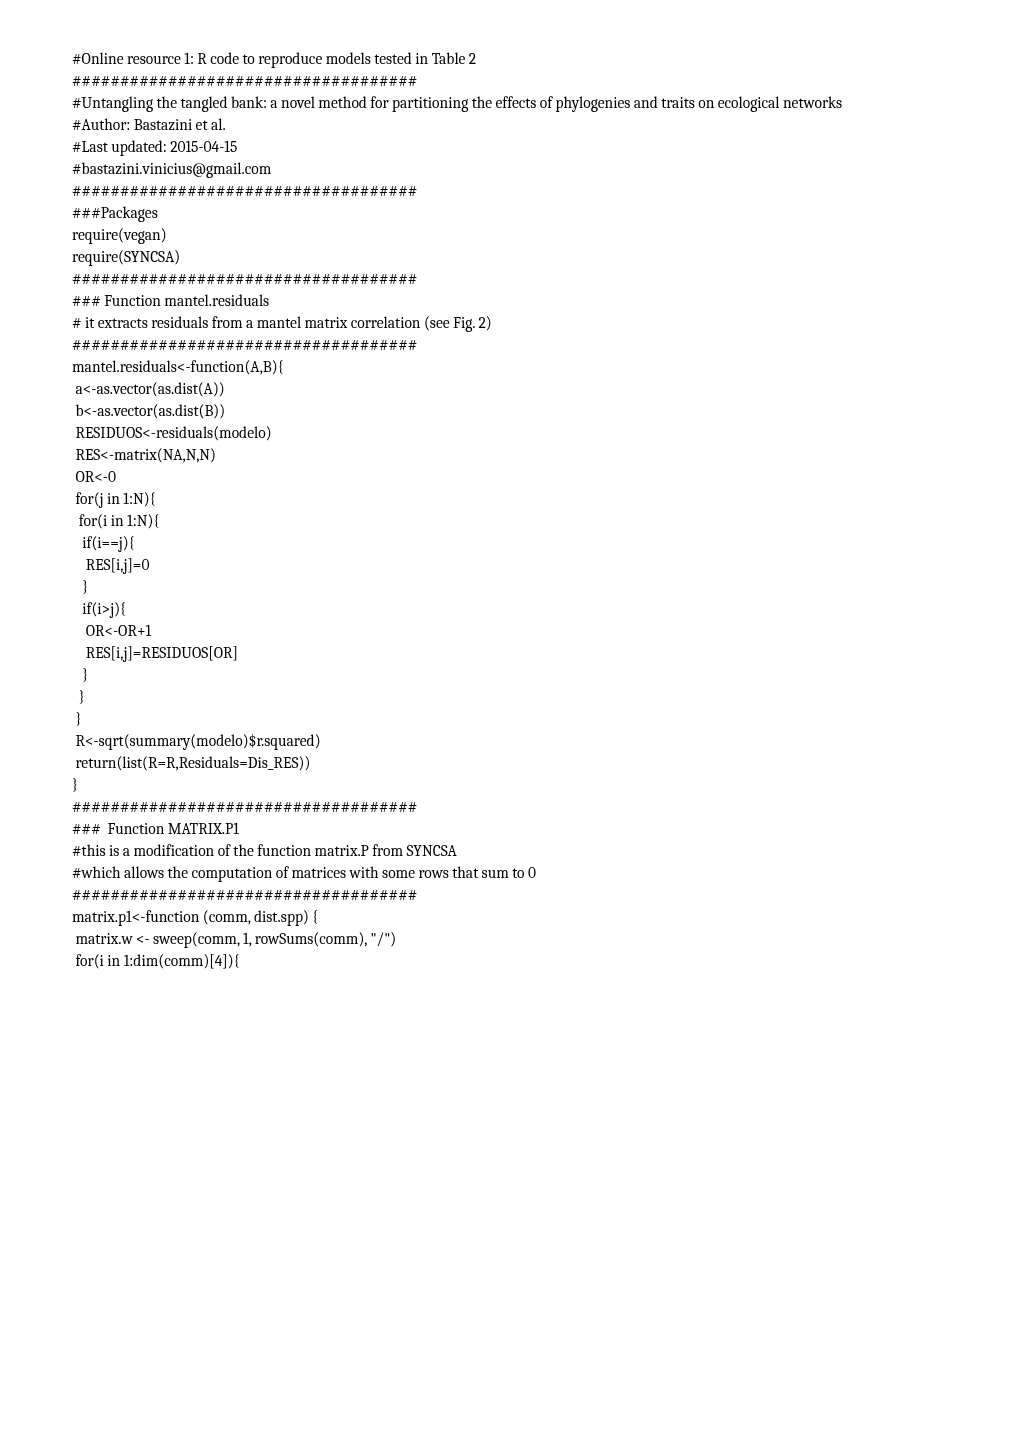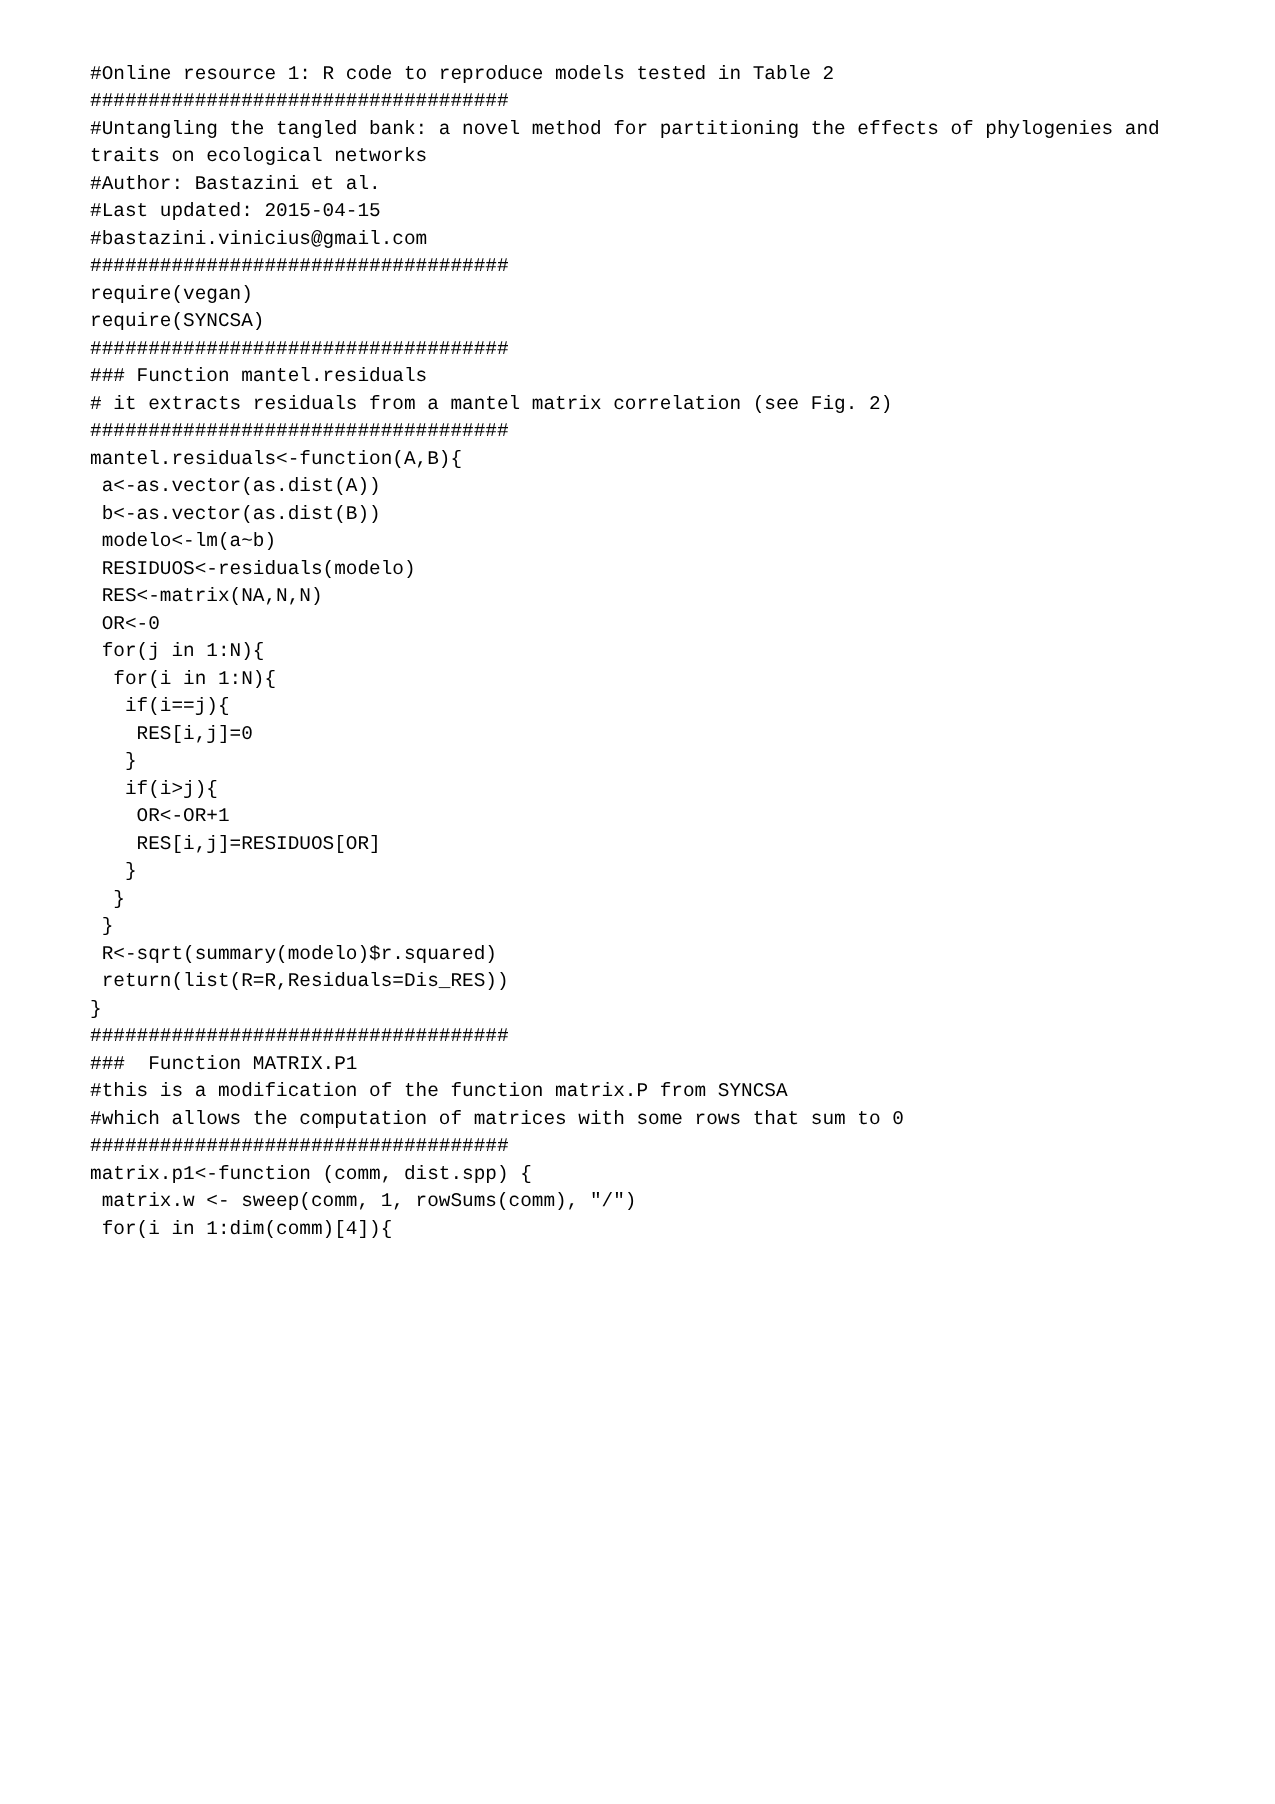--- a/index.html
+++ b/index.html
@@ -9,45 +9,44 @@
     font-size: 15.5px;
     line-height: 1.42;
     color: #000;
     background: #fff;
     width: 1020px;
     box-sizing: border-box;
   }
   .line {
     white-space: pre-wrap;
     word-wrap: break-word;
-    font-family: Liberation Mono, monospace;
   }
 </style>
 </head>
 <body>
 
 <div>
   <div class="line">#Online resource 1: R code to reproduce models tested in Table 2</div>
   <div class="line"></div>
   <div class="line">####################################</div>
   <div class="line">#Untangling the tangled bank: a novel method for partitioning the effects of phylogenies and traits on ecological networks</div>
   <div class="line">#Author: Bastazini et al.</div>
   <div class="line">#Last updated: 2015-04-15</div>
   <div class="line">#bastazini.vinicius@gmail.com</div>
   <div class="line">####################################</div>
+  <div class="line">###Packages</div>
   <div class="line">require(vegan)</div>
   <div class="line">require(SYNCSA)</div>
   <div class="line">####################################</div>
   <div class="line">### Function mantel.residuals</div>
   <div class="line"># it extracts residuals from a mantel matrix correlation (see Fig. 2)</div>
   <div class="line">####################################</div>
   <div class="line">mantel.residuals&lt;-function(A,B){</div>
   <div class="line"> a&lt;-as.vector(as.dist(A))</div>
   <div class="line"> b&lt;-as.vector(as.dist(B))</div>
-  <div class="line"> modelo&lt;-lm(a~b)</div>
   <div class="line"> RESIDUOS&lt;-residuals(modelo)</div>
   <div class="line"> RES&lt;-matrix(NA,N,N)</div>
   <div class="line"> OR&lt;-0</div>
   <div class="line"> for(j in 1:N){</div>
   <div class="line">  for(i in 1:N){</div>
   <div class="line">   if(i==j){</div>
   <div class="line">    RES[i,j]=0</div>
   <div class="line">   }</div>
   <div class="line">   if(i&gt;j){</div>
   <div class="line">    OR&lt;-OR+1</div>

